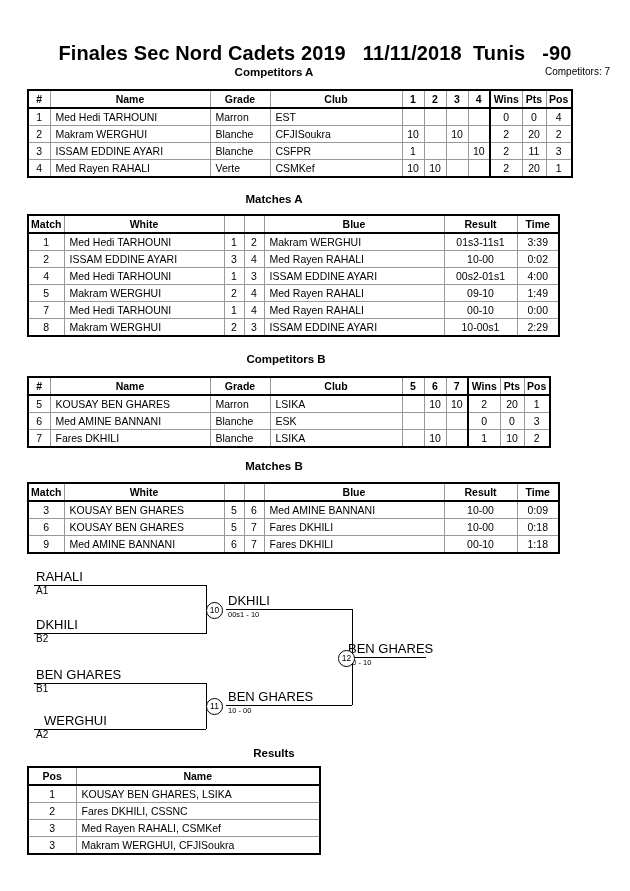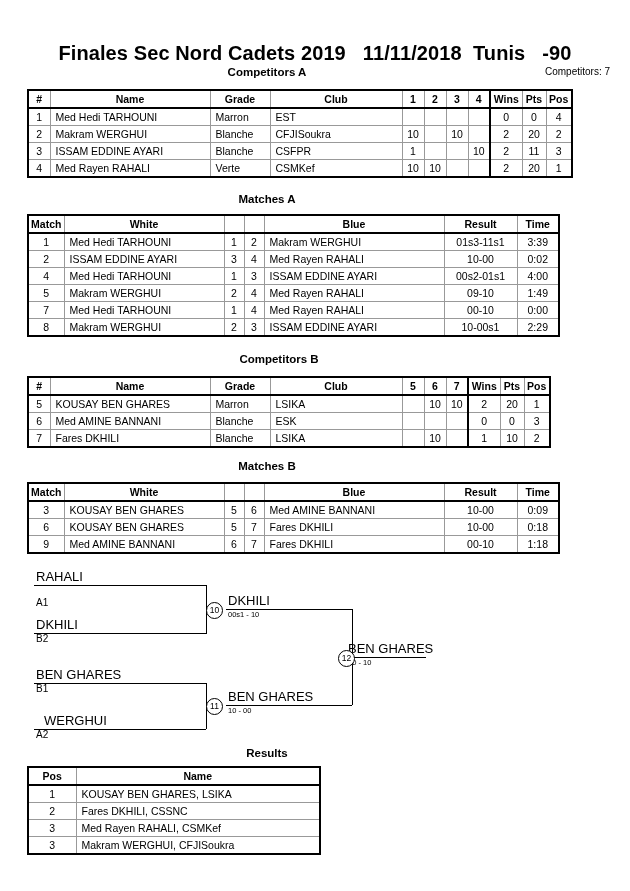--- a/index.html
+++ b/index.html
@@ -30,21 +30,21 @@
   .competitors-count {
     position: absolute;
     right: 20px; top: 66px;
     font-size: 10px;
   }
 
   
   .section-heading {
     position: absolute;
     width: 526px;
-    left: 4px;
+    left: 11px;
     text-align: center;
     font-size: 11.5px;
     font-weight: bold;
   }
   .sh-compA  { top: 66px; }
   .sh-matchA { top: 193px; }
   .sh-compB  { top: 353px; padding-left: 12px; }
   .sh-matchB { top: 460px; }
   .sh-results{ top: 747px; }
 
@@ -425,21 +425,21 @@
       <td class="c-center">00-10</td>
       <td class="c-center">1:18</td>
     </tr>
   </tbody>
 </table>
 
 <div id="bracket">
 
   <div class="bk-name" style="left:36px; top:11px;">RAHALI</div>
   <div class="bk-line bk-h" style="left:34px; top:25px; width:172px;"></div>
-  <div class="bk-seed" style="left:36px; top:25px;margin-top:12px;">A1</div>
+  <div class="bk-seed" style="left:36px; top:25px;">A1</div>
 
   <div class="bk-name" style="left:36px; top:59px;">DKHILI</div>
   <div class="bk-line bk-h" style="left:34px; top:73px; width:172px;"></div>
   <div class="bk-seed" style="left:36px; top:73px;">B2</div>
 
   <div class="bk-line bk-v" style="left:206px; top:25px; height:49px;"></div>
 
   <div class="bk-name" style="left:36px; top:109px;">BEN GHARES</div>
   <div class="bk-line bk-h" style="left:34px; top:123px; width:172px;"></div>
   <div class="bk-seed" style="left:36px; top:123px;">B1</div>

